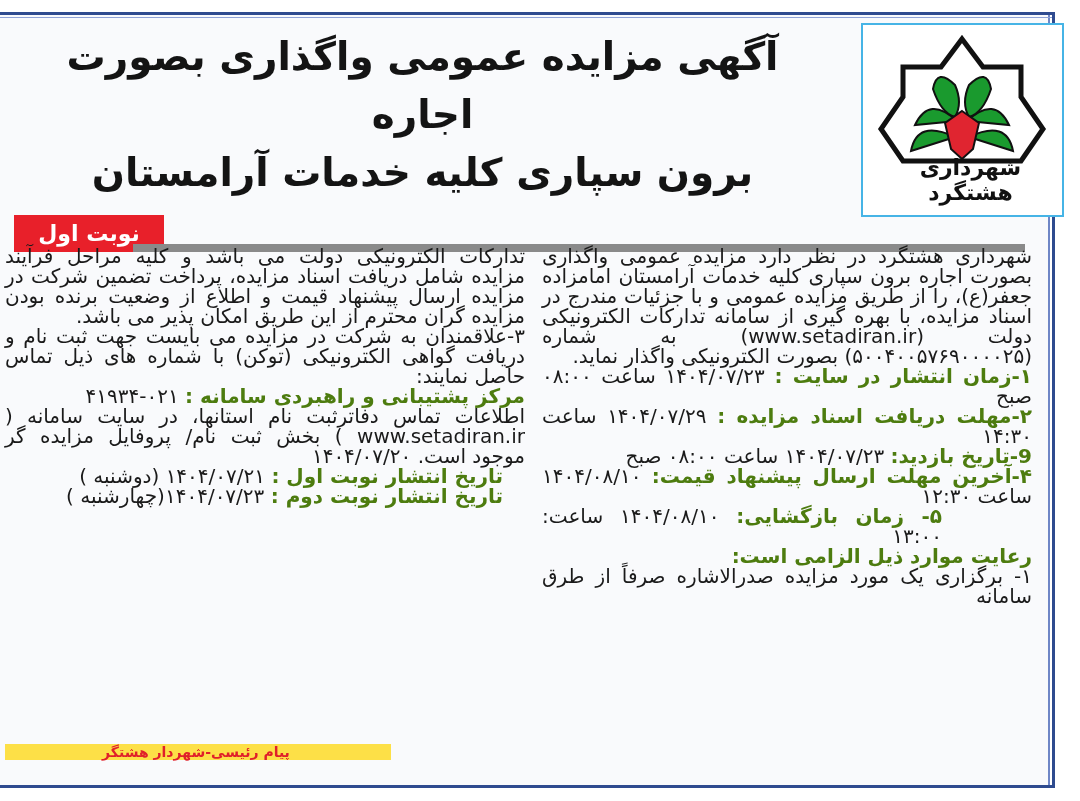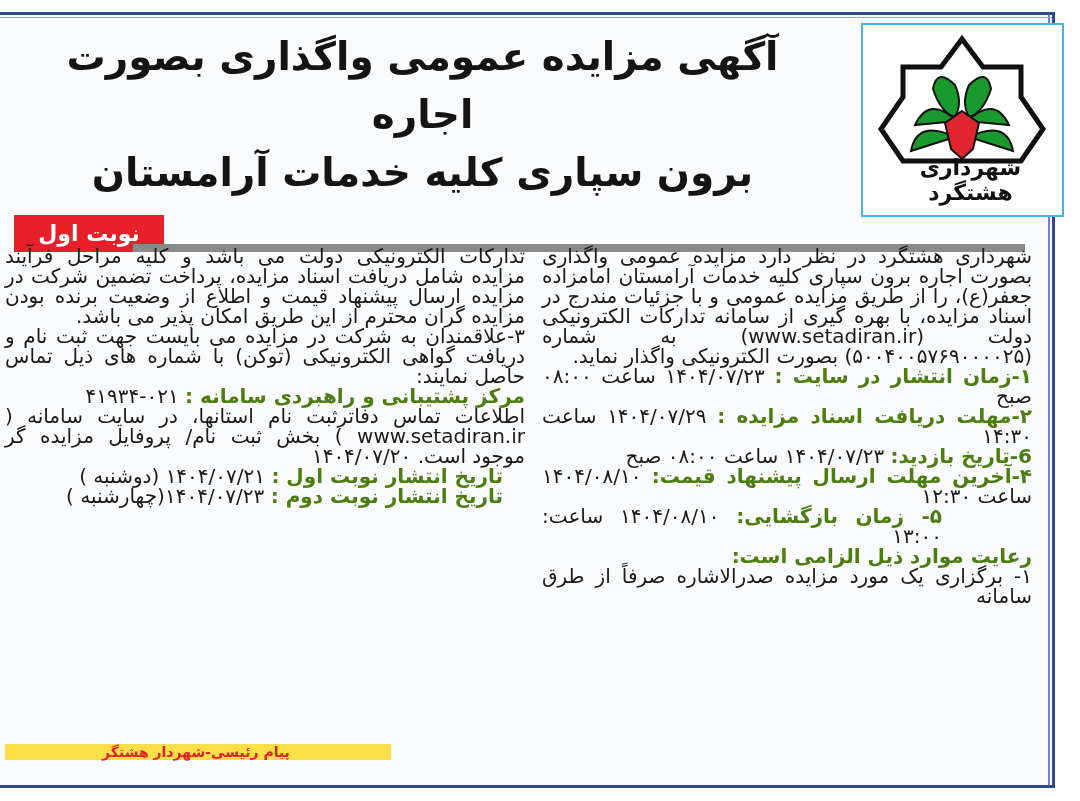--- a/index.html
+++ b/index.html
@@ -88,21 +88,21 @@
 <div class="col col-right">
   <p>
     <span>شهرداری هشتگرد در نظر دارد مزایده عمومی واگذاری بصورت اجاره برون سپاری کلیه خدمات آرامستان امامزاده جعفر(ع)، را از طریق مزایده عمومی و با جزئیات مندرج در اسناد مزایده، با بهره گیری از سامانه تدارکات الکترونیکی دولت</span>
     <span class="ltr">(www.setadiran.ir)</span>
     <span>به شماره</span>
     <span>(۵۰۰۴۰۰۵۷۶۹۰۰۰۰۲۵)</span>
     <span>بصورت الکترونیکی واگذار نماید.</span>
   </p>
   <p><span class="hl">۱-زمان انتشار در سایت :</span> <span>۱۴۰۴/۰۷/۲۳ ساعت ۰۸:۰۰ صبح</span></p>
   <p><span class="hl">۲-مهلت دریافت اسناد مزایده :</span> <span>۱۴۰۴/۰۷/۲۹ ساعت ۱۴:۳۰</span></p>
-  <p><span class="hl">6-تاریخ بازدید:</span> <span>۱۴۰۴/۰۷/۲۳ ساعت ۰۸:۰۰ صبح</span></p>
+  <p><span class="hl">9-تاریخ بازدید:</span> <span>۱۴۰۴/۰۷/۲۳ ساعت ۰۸:۰۰ صبح</span></p>
   <p><span class="hl">۴-آخرین مهلت ارسال پیشنهاد قیمت:</span> <span>۱۴۰۴/۰۸/۱۰ ساعت ۱۲:۳۰</span></p>
   <p style="padding-right:90px"><span class="hl">۵- زمان بازگشایی:</span> <span>۱۴۰۴/۰۸/۱۰ ساعت: ۱۳:۰۰</span></p>
   <p class="hl">رعایت موارد ذیل الزامی است:</p>
   <p>۱- برگزاری یک مورد مزایده صدرالاشاره صرفاً از طرق سامانه</p>
 </div>
 
 <div class="col col-left">
   <p>تدارکات الکترونیکی دولت می باشد و کلیه مراحل فرآیند مزایده شامل دریافت اسناد مزایده، پرداخت تضمین شرکت در مزایده ارسال پیشنهاد قیمت و اطلاع از وضعیت برنده بودن مزایده گران محترم از این طریق امکان پذیر می باشد.</p>
   <p>۳-علاقمندان به شرکت در مزایده می بایست جهت ثبت نام و دریافت گواهی الکترونیکی (توکن) با شماره های ذیل تماس حاصل نمایند:</p>
   <p><span class="hl">مرکز پشتیبانی و راهبردی سامانه :</span> <span>۰۲۱-۴۱۹۳۴</span></p>

